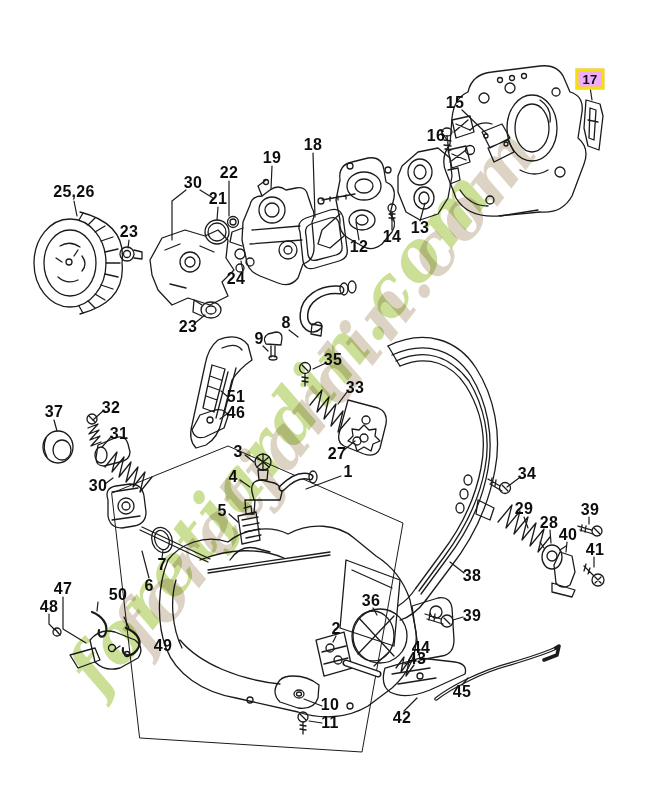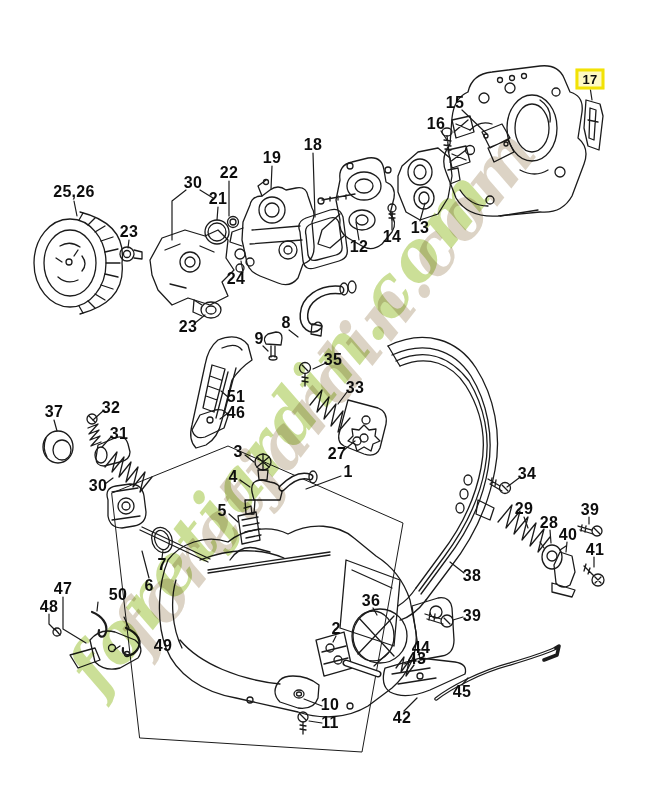--- a/index.html
+++ b/index.html
@@ -8,21 +8,21 @@
   #art{position:absolute;left:0;top:0;}
   .wm{position:absolute;white-space:nowrap;pointer-events:none;
       font-family:"DejaVu Serif",serif;font-style:italic;font-weight:bold;
       font-size:68px;letter-spacing:3px;line-height:1;
       transform:rotate(-52deg);transform-origin:0 50%;mix-blend-mode:multiply;}
   #wm-tan{left:128px;top:606px;}
   #wm-green{left:82px;top:648px;}
   #labels{position:absolute;left:0;top:0;width:652px;height:800px;}
   .part-label{position:absolute;transform:translate(-50%,-50%);
       font-weight:bold;font-size:16px;color:#0d0d0d;letter-spacing:.3px;}
-  .part-label.highlight{background:#fef9c3;border:3px solid #f2e205;padding:0 4px;
+  .part-label.highlight{background:#f0abfc;border:3px solid #f2e205;padding:0 4px;
       font-size:13px;line-height:15px;}
 </style>
 </head>
 <body>
 
 <div id="canvas">
 
 <svg id="art" width="652" height="800" viewBox="0 0 652 800" stroke="#1b1b1b" stroke-width="1.3" fill="none" stroke-linecap="round" stroke-linejoin="round">
 
   <g>
@@ -344,21 +344,21 @@
 
 <div id="labels">
       <div class="part-label" style="left: 74px; top: 192px;">25,26</div>
       <div class="part-label" style="left: 129px; top: 232px;">23</div>
       <div class="part-label" style="left: 193px; top: 183px;">30</div>
       <div class="part-label" style="left: 218px; top: 199px;">21</div>
       <div class="part-label" style="left: 229px; top: 173px;">22</div>
       <div class="part-label" style="left: 272px; top: 158px;">19</div>
       <div class="part-label" style="left: 313px; top: 145px;">18</div>
       <div class="part-label" style="left: 455px; top: 103px;">15</div>
-      <div class="part-label" style="left: 436px; top: 124px;">16</div>
+      <div class="part-label" style="left: 436px; top: 136px;">16</div>
       <div class="part-label highlight" style="left: 590px; top: 79px; border-color: rgb(242, 226, 5);">17</div>
       <div class="part-label" style="left: 420px; top: 228px;">13</div>
       <div class="part-label" style="left: 392px; top: 237px;">14</div>
       <div class="part-label" style="left: 359px; top: 247px;">12</div>
       <div class="part-label" style="left: 236px; top: 279px; text-align: center;">24</div>
       <div class="part-label" style="left: 188px; top: 327px;">23</div>
       <div class="part-label" style="left: 286px; top: 323px;">8</div>
       <div class="part-label" style="left: 259px; top: 339px;">9</div>
       <div class="part-label" style="left: 333px; top: 360px;">35</div>
       <div class="part-label" style="left: 355px; top: 388px;">33</div>

